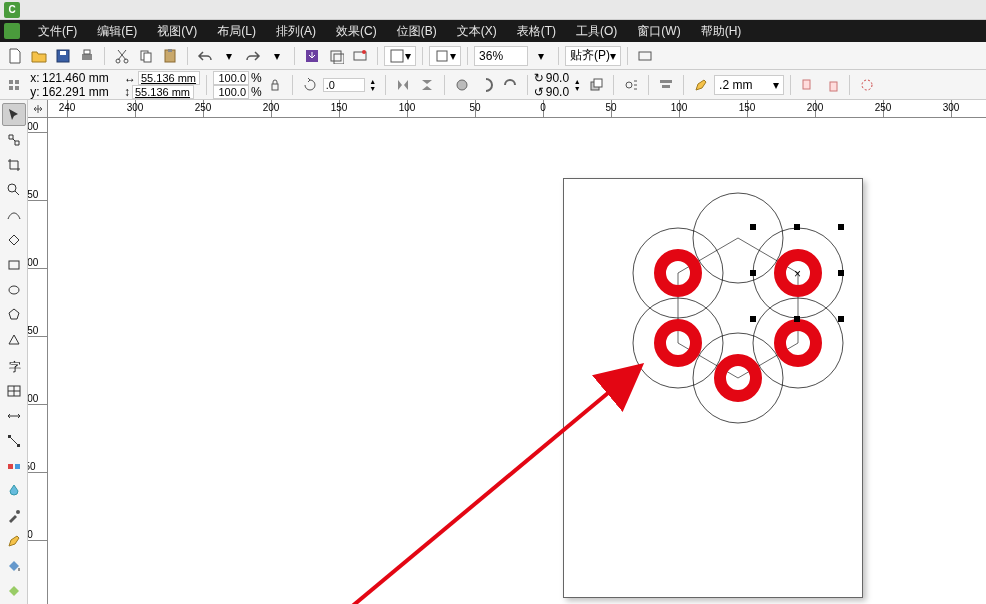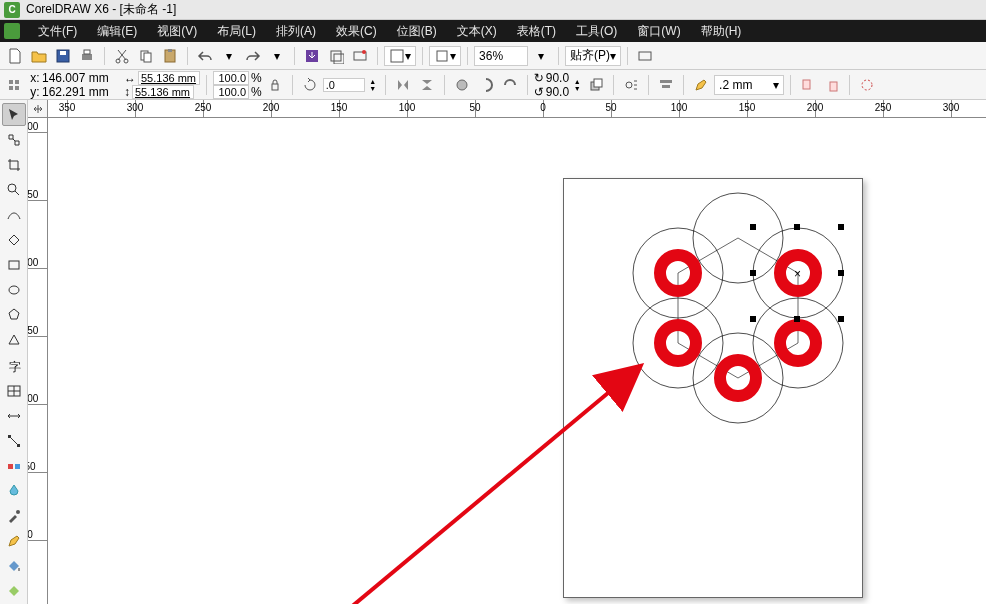--- a/index.html
+++ b/index.html
@@ -43,21 +43,20 @@
 .page { position: absolute; left: 515px; top: 60px; width: 300px; height: 420px; background: #fff; border: 1px solid #666; box-shadow: 3px 3px 6px rgba(0,0,0,0.25); }
 .arrow { position: absolute; pointer-events: none; }
 svg.icon { width: 16px; height: 16px; }
 .outline-dd { display:flex; align-items:center; border:1px solid #ccc; background:#fff; height:20px; padding:0 4px; width:70px; justify-content: space-between; cursor:pointer; }
 </style>
 </head>
 <body>
 
 <div class="titlebar">
   <div class="logo">C</div>
-  <span>CorelDRAW X6 - [未命名 -1]</span>
 </div>
 
 <div class="menubar">
   <div class="logo"></div>
   <div class="menuitem">文件(F)</div>
   <div class="menuitem">编辑(E)</div>
   <div class="menuitem">视图(V)</div>
   <div class="menuitem">布局(L)</div>
   <div class="menuitem">排列(A)</div>
   <div class="menuitem">效果(C)</div>
@@ -170,21 +169,21 @@
       <svg class="icon" viewBox="0 0 16 16">
         <rect x="2" y="3" width="4" height="4" fill="#888"></rect>
         <rect x="8" y="3" width="4" height="4" fill="#888"></rect>
         <rect x="2" y="9" width="4" height="4" fill="#888"></rect>
         <rect x="8" y="9" width="4" height="4" fill="#888"></rect>
       </svg>
     </div>
   <div class="coord-group">
     <div class="coord-row">
         <span class="coord-label">x:</span>
-        <span class="coord-val">146.007 mm</span>
+        <span class="coord-val">121.460 mm</span>
       </div>
     <div class="coord-row">
         <span class="coord-label">y:</span>
         <span class="coord-val">162.291 mm</span>
       </div>
   </div>
   <div class="stack">
     <div class="row">
         <span>↔</span>
         <input type="text" class="size-input" value="55.136 mm" style="">
@@ -426,21 +425,21 @@
   </div>
 
   <div class="canvas-wrap">
     <div class="ruler-corner">
         <svg width="12" height="12" viewBox="0 0 12 12">
           <path d="M2 6h8M6 2v8M4 4l-2 2 2 2M8 4l2 2-2 2" stroke="#555" fill="none"></path>
         </svg>
       </div>
     <div class="ruler-h" id="rulerH">
         <div class="tick" style="left: 19px;"></div>
-        <div class="label" style="left: 19px;">350</div>
+        <div class="label" style="left: 19px;">240</div>
         <div class="tick" style="left: 87px;"></div>
         <div class="label" style="left: 87px;">300</div>
         <div class="tick" style="left: 155px;"></div>
         <div class="label" style="left: 155px;">250</div>
         <div class="tick" style="left: 223px;"></div>
         <div class="label" style="left: 223px;">200</div>
         <div class="tick" style="left: 291px;"></div>
         <div class="label" style="left: 291px;">150</div>
         <div class="tick" style="left: 359px;"></div>
         <div class="label" style="left: 359px;">100</div>

